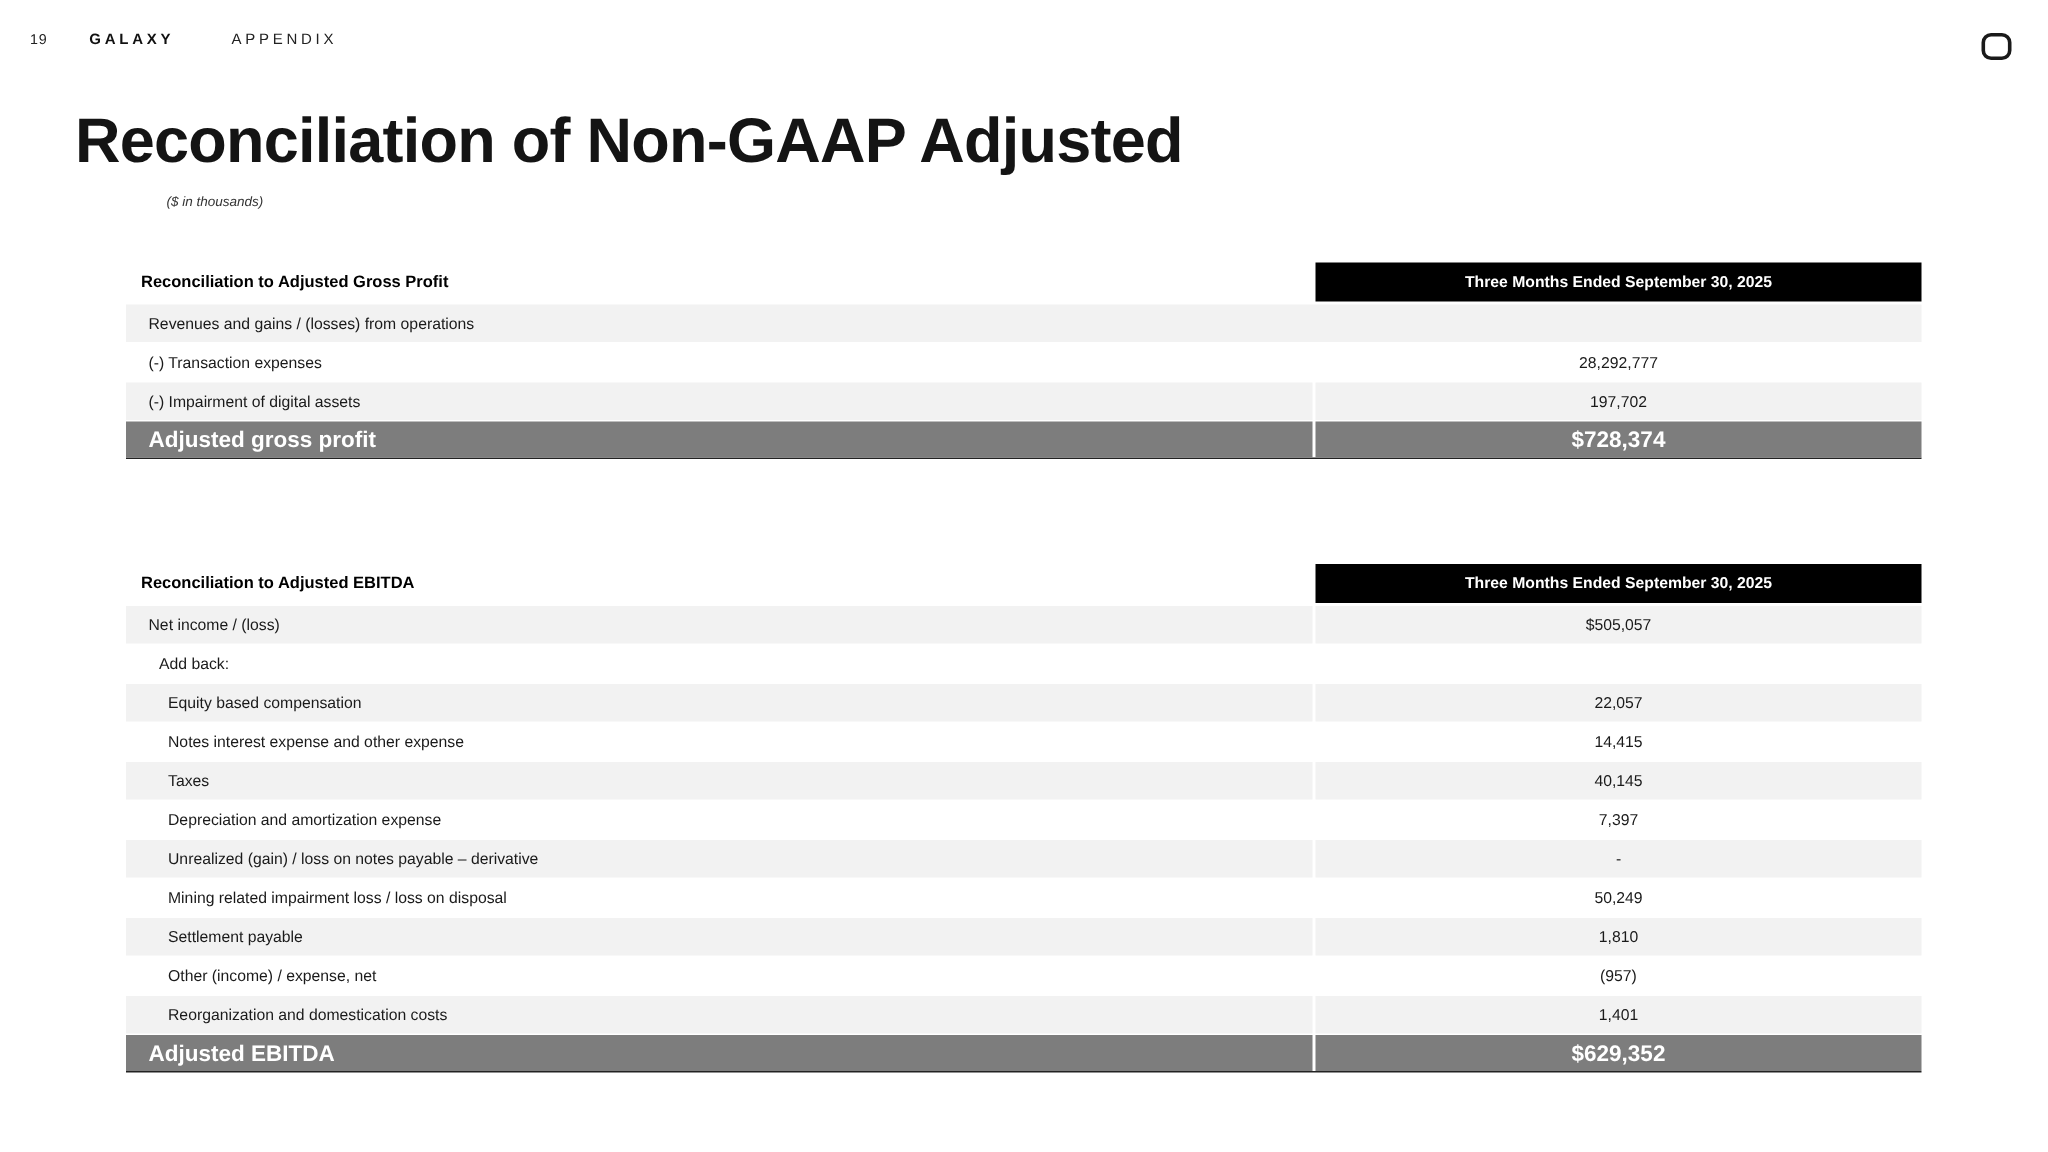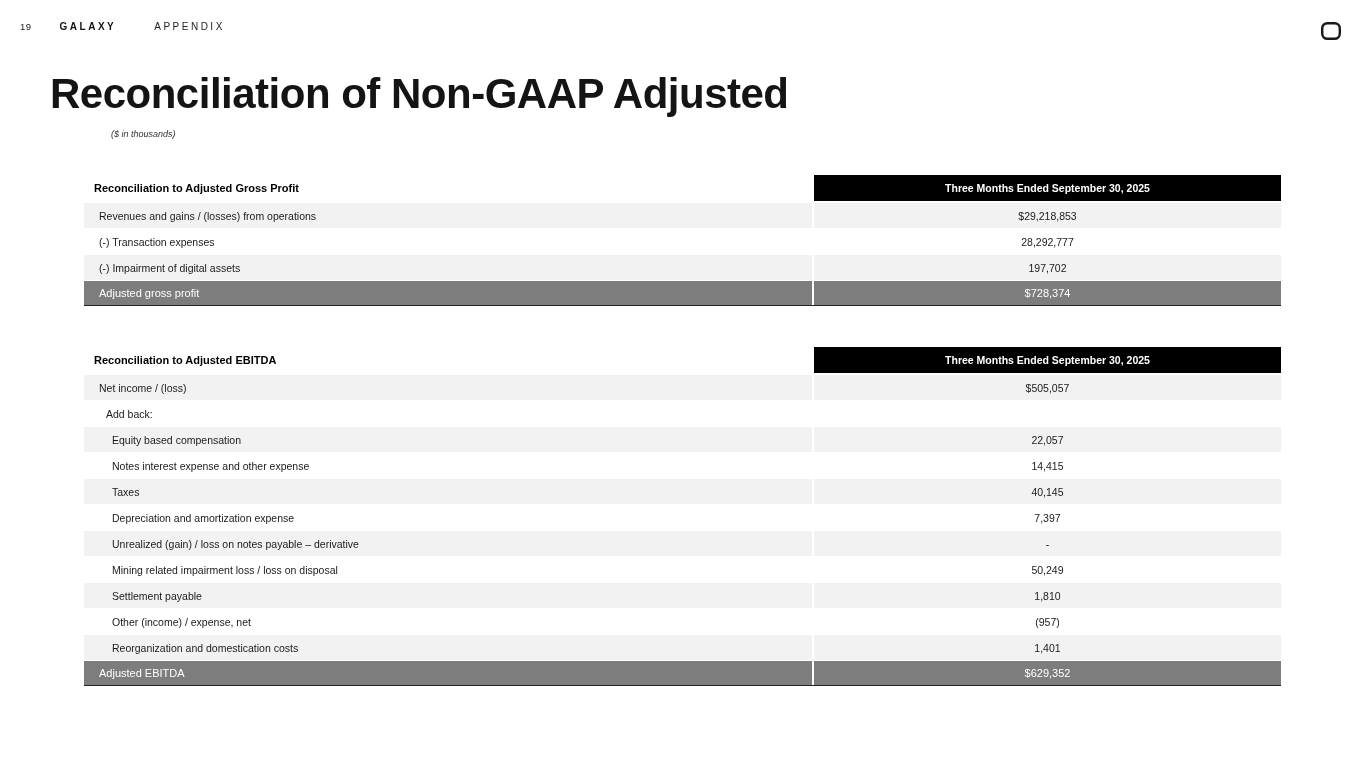--- a/index.html
+++ b/index.html
@@ -13,33 +13,33 @@
   .page-num { font-size:9.5px; letter-spacing:0.5px; color:#222; }
   .brand { margin-left:28px; font-size:10px; font-weight:700; letter-spacing:2.5px; color:#111; }
   .section { margin-left:38px; font-size:10px; font-weight:500; letter-spacing:2.5px; color:#222; }
   .logo-mark { position:absolute; top:20px; right:23px; width:22px; height:22px; }
   
   .title { position:absolute; left:50px; top:70px; font-size:42px; font-weight:700; letter-spacing:-0.5px; color:#141414; }
   .subtitle { position:absolute; left:64px; top:129px; font-size:9px; font-style:italic; color:#333;margin-left:47px; }
   
   .tbl { position:absolute; left:84px; width:1197px; }
   .tbl--1 { top:175px; }
-  .tbl--2 { top:347px; }
+  .tbl--2 { top:376px; }
   .row { display:flex; gap:2px; height:25px; margin-bottom:1px; }
   .row--header { height:26px; margin-bottom:2px; }
   .cell { display:flex; align-items:center; }
   .cell.label { flex:1; padding-left:15px; font-size:10.5px; color:#1a1a1a; }
-  .cell.value { width:467px; justify-content:center; font-size:10.5px; color:#1a1a1a; }
+  .cell.value { width:404px; justify-content:center; font-size:10.5px; color:#1a1a1a; }
   .row--header .cell.label { padding-left:10px; font-weight:700; font-size:11px; color:#000; background:transparent; }
   .row--header .cell.value { background:var(--header-bg,#000); color:#fff; font-weight:700; font-size:10.5px; }
   .row.stripe .cell { background:var(--stripe-bg,#f2f2f2); }
   .row.plain  .cell { background:#ffffff; }
   .row--total .cell { background:var(--total-bg,#7d7d7d); }
   .row--total .cell.label,
-  .row--total .cell.value { color:#ffffff; font-weight:400; font-size:11px; }
+  .row--total .cell.value { color:#ffffff; font-weight:700; font-size:15px; }
   .row--total { border-bottom:1.5px solid #222; }
   .ind1 { padding-left:22px !important; }
   .ind2 { padding-left:28px !important; }
 </style>
 </head>
 <body>
 
 <div class="slide">
 
   <div class="topbar">
@@ -57,21 +57,20 @@
   <h1 class="title">Reconciliation of Non-GAAP Adjusted</h1>
   <div class="subtitle">($ in thousands)</div>
 
   <section class="tbl tbl--1">
     <div class="row row--header">
       <div class="cell label">Reconciliation to Adjusted Gross Profit</div>
       <div class="cell value">Three Months Ended September 30, 2025</div>
     </div>
     <div class="row stripe">
       <div class="cell label">Revenues and gains / (losses) from operations</div>
-      <div class="cell value">$29,218,853</div>
     </div>
     <div class="row plain">
       <div class="cell label">(-) Transaction expenses</div>
       <div class="cell value">28,292,777</div>
     </div>
     <div class="row stripe">
       <div class="cell label">(-) Impairment of digital assets</div>
       <div class="cell value">197,702</div>
     </div>
     <div class="row row--total">

